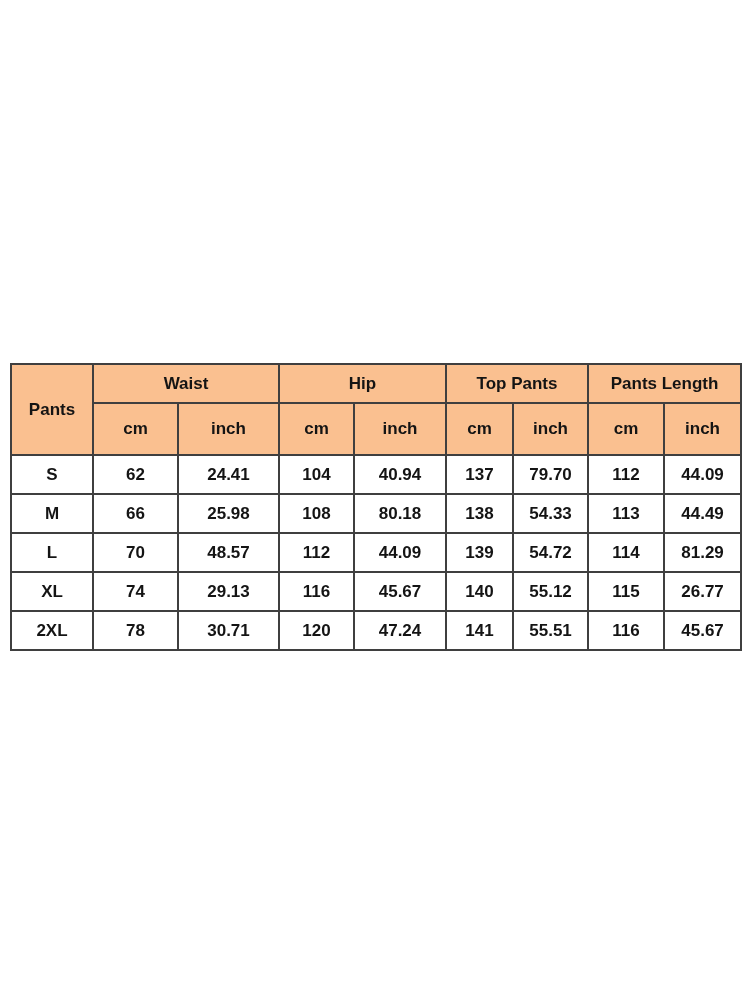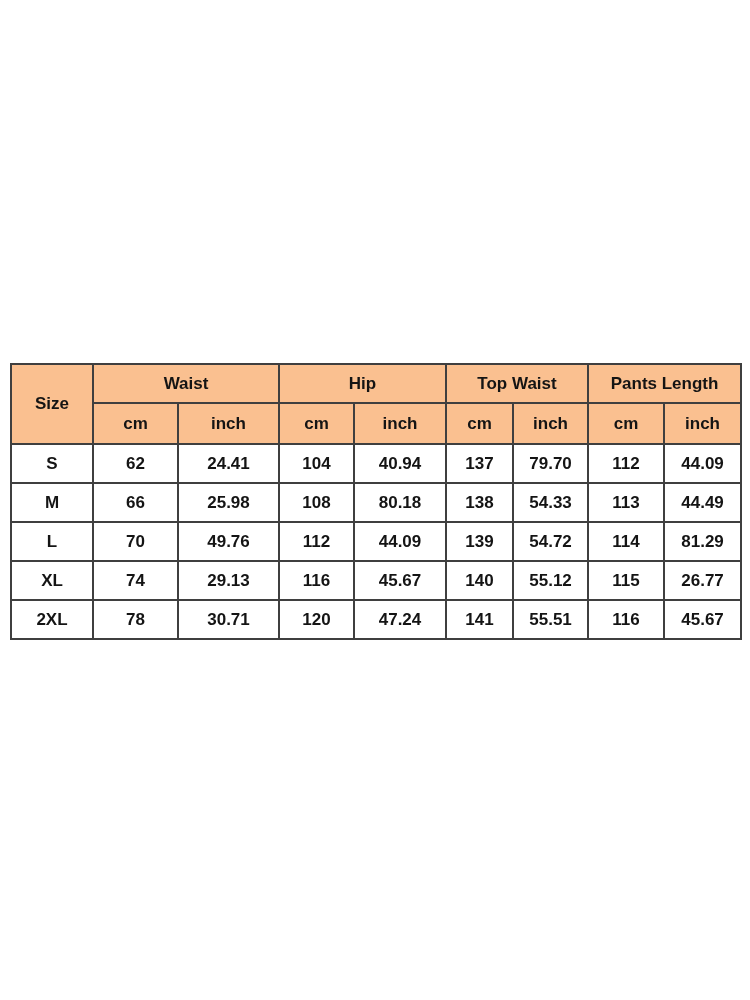--- a/index.html
+++ b/index.html
@@ -44,21 +44,21 @@
     color: var(--text);
     font-size: 17px;
     padding: 0;
     overflow: hidden;
     white-space: nowrap;
   }
   table.size-chart thead th {
     background: var(--header-bg);
   }
   tr.group-row { height: 39px; }
-  tr.unit-row  { height: 41px; }
+  tr.unit-row  { height: 52px; }
   tr.data-row  { height: 39px; }
   td.size-cell { font-size: 17px; }
 </style>
 </head>
 <body>
 
 <div class="canvas">
   <div class="size-chart-wrap">
     <table class="size-chart">
       <colgroup>
@@ -67,24 +67,24 @@
         <col style="width: 101px">
         <col style="width: 75px">
         <col style="width: 92px">
         <col style="width: 67px">
         <col style="width: 75px">
         <col style="width: 76px">
         <col style="width: 77px">
       </colgroup>
       <thead>
         <tr class="group-row">
-          <th rowspan="2">Size</th>
+          <th rowspan="2">Pants</th>
           <th colspan="2">Waist</th>
           <th colspan="2">Hip</th>
-          <th colspan="2">Top Waist</th>
+          <th colspan="2">Top Pants</th>
           <th colspan="2">Pants Length</th>
         </tr>
         <tr class="unit-row">
           <th>cm</th>
           <th>inch</th>
           <th>cm</th>
           <th>inch</th>
           <th>cm</th>
           <th>inch</th>
           <th>cm</th>
@@ -110,21 +110,21 @@
           <td>108</td>
           <td>80.18</td>
           <td>138</td>
           <td>54.33</td>
           <td>113</td>
           <td>44.49</td>
         </tr>
         <tr class="data-row">
           <td class="size-cell">L</td>
           <td>70</td>
-          <td>49.76</td>
+          <td>48.57</td>
           <td>112</td>
           <td>44.09</td>
           <td>139</td>
           <td>54.72</td>
           <td>114</td>
           <td>81.29</td>
         </tr>
         <tr class="data-row">
           <td class="size-cell">XL</td>
           <td>74</td>

